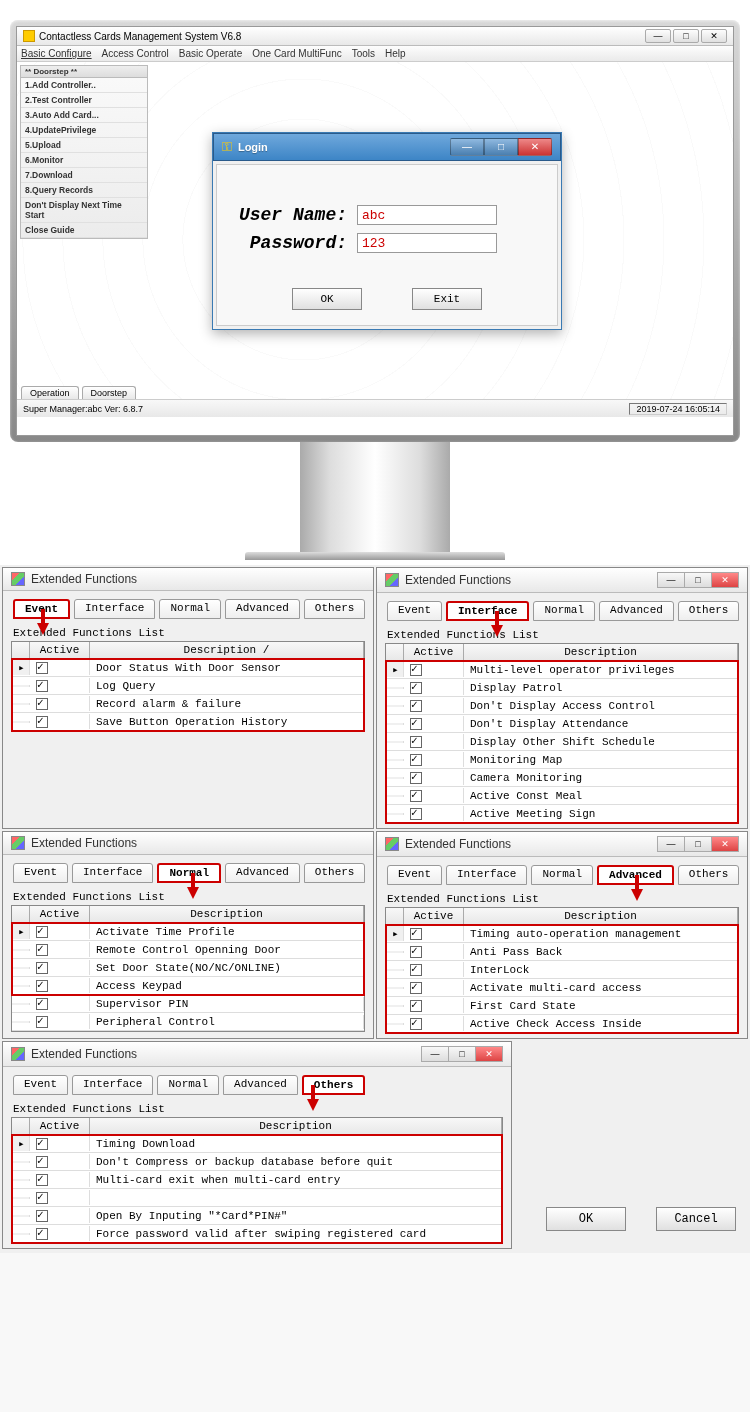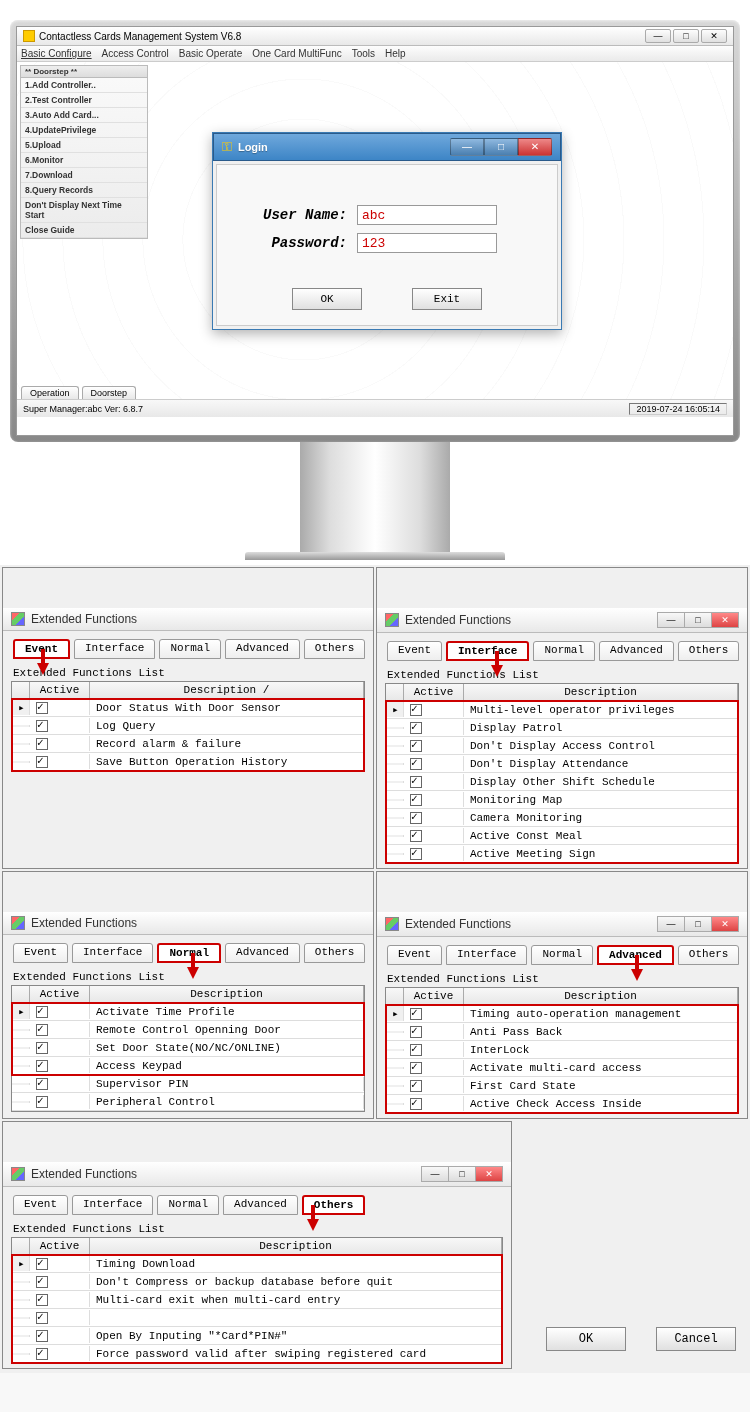--- a/index.html
+++ b/index.html
@@ -36,30 +36,30 @@
 .login-dlg { position: absolute; left: 195px; top: 70px; width: 350px; background: #f0f0f0; border: 1px solid #3a7ab3; box-shadow: 0 4px 12px rgba(0,0,0,0.3); }
 .dlg-title { background: linear-gradient(180deg, #6fa8dc 0%, #3d85c6 100%); border: 1px solid #2a5a8a; padding: 4px 8px; display: flex; align-items: center; gap: 6px; }
 .dlg-title-text { color: #fff; font-size: 11px; font-weight: bold; text-shadow: 0 1px 1px rgba(0,0,0,0.3); }
 .dlg-wc { margin-left: auto; display: flex; gap: 0; }
 .dlg-wc-btn { width: 34px; height: 18px; border: 1px solid rgba(0,0,0,0.3); font-size: 10px; text-align: center; line-height: 16px; color: #fff; }
 .dlg-min { background: linear-gradient(180deg, #8fb9e0, #4a7fb0); border-radius: 2px 0 0 2px; }
 .dlg-max { background: linear-gradient(180deg, #8fb9e0, #4a7fb0); }
 .dlg-close { background: linear-gradient(180deg, #e88, #c33); border-radius: 0 2px 2px 0; }
 .dlg-body { background: #f8f8f8; border: 1px solid #ccc; margin: 3px; padding: 40px 20px 15px; }
 .dlg-row { display: flex; align-items: center; margin-bottom: 8px; }
-.dlg-label { width: 120px; text-align: right; font-family: 'Courier New', monospace; font-weight: bold; font-style: italic; font-size: 14px; padding-right: 10px; }
+.dlg-label { width: 120px; text-align: right; font-family: 'Courier New', monospace; font-weight: bold; font-style: italic; font-size: 18px; padding-right: 10px; }
 .dlg-input { border: 1px solid #999; padding: 2px 4px; font-family: 'Courier New', monospace; font-size: 13px; color: #c00; width: 140px; height: 20px; background: #fff; }
 .dlg-buttons { display: flex; gap: 50px; justify-content: center; margin-top: 35px; }
 .dlg-btn { width: 70px; height: 22px; background: linear-gradient(180deg, #fff, #e0e0e0); border: 1px solid #888; font-family: 'Courier New', monospace; font-size: 11px; cursor: default; }
 
 
 .panels-section { background: #f0f0f0; padding: 2px; }
 .panel-row { display: flex; gap: 2px; margin-bottom: 2px; }
 .ef-window { background: #f0f0f0; border: 1px solid #888; flex: 1; min-width: 0; }
-.ef-titlebar { background: linear-gradient(180deg, #fff 0%, #e8e8e8 100%); border-bottom: 1px solid #bbb; padding: 4px 8px; display: flex; align-items: center; gap: 6px; margin-top: 40px; }
+.ef-titlebar { background: linear-gradient(180deg, #fff 0%, #e8e8e8 100%); border-bottom: 1px solid #bbb; padding: 4px 8px; display: flex; align-items: center; gap: 6px; }
 .ef-title-icon { width: 14px; height: 14px; display: inline-block; background: linear-gradient(135deg, #f66 0%, #f66 33%, #6c6 33%, #6c6 66%, #66f 66%); border: 1px solid #888; }
 .ef-title-text { font-size: 12px; color: #333; }
 .ef-wc { margin-left: auto; display: flex; }
 .ef-wc-btn { width: 28px; height: 16px; background: linear-gradient(180deg, #f8f8f8, #ddd); border: 1px solid #aaa; font-size: 9px; text-align: center; line-height: 14px; margin-left: -1px; }
 .ef-wc-close { background: linear-gradient(180deg, #f88, #d44); color: #fff; }
 
 .ef-body { padding: 8px 4px 4px; }
 .ef-tabs { display: flex; gap: 4px; margin-bottom: 8px; padding-left: 6px; position: relative; font-family: 'Courier New', monospace; }
 .ef-tab { border: 1px solid #999; background: linear-gradient(180deg, #fff, #eee); padding: 2px 10px; font-size: 11px; border-radius: 3px 3px 0 0; cursor: default; }
 .ef-tab.active { border: 2px solid #c00; background: #fff; font-weight: bold; }

